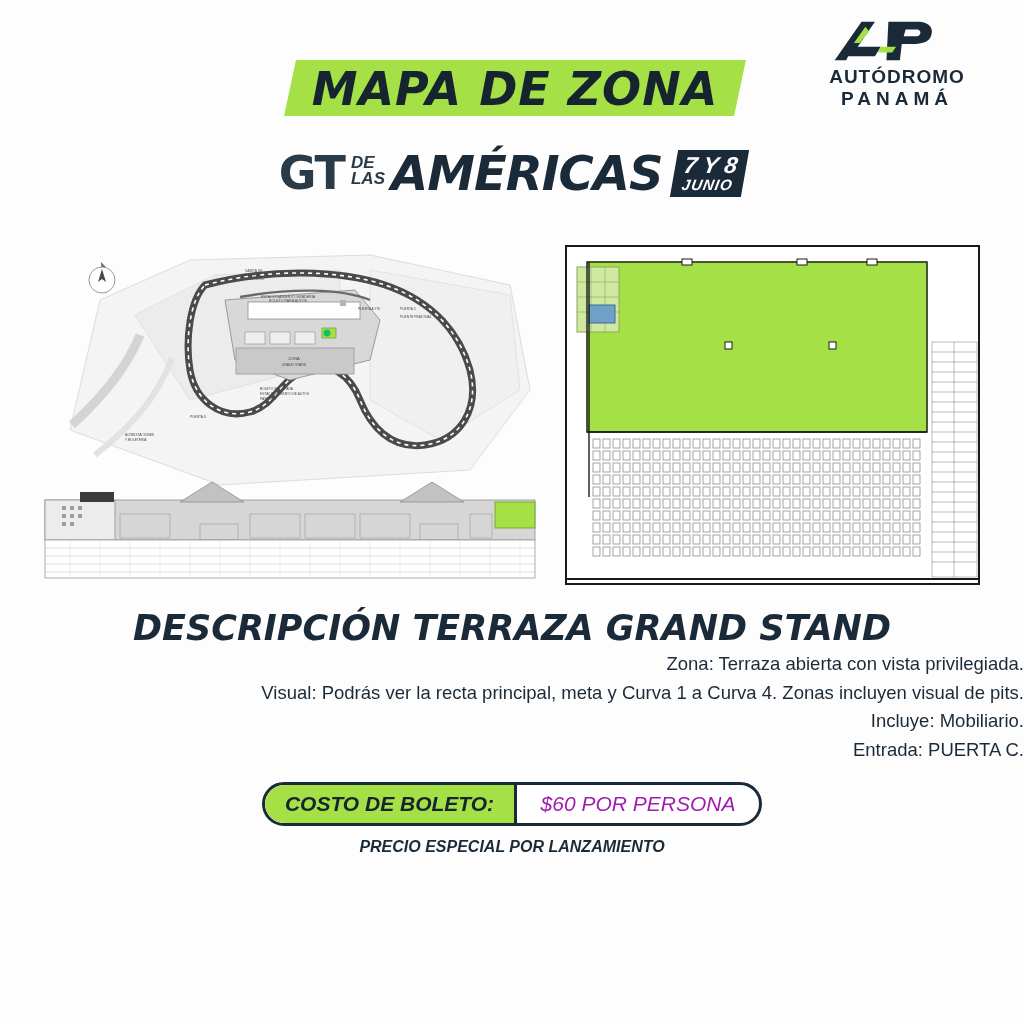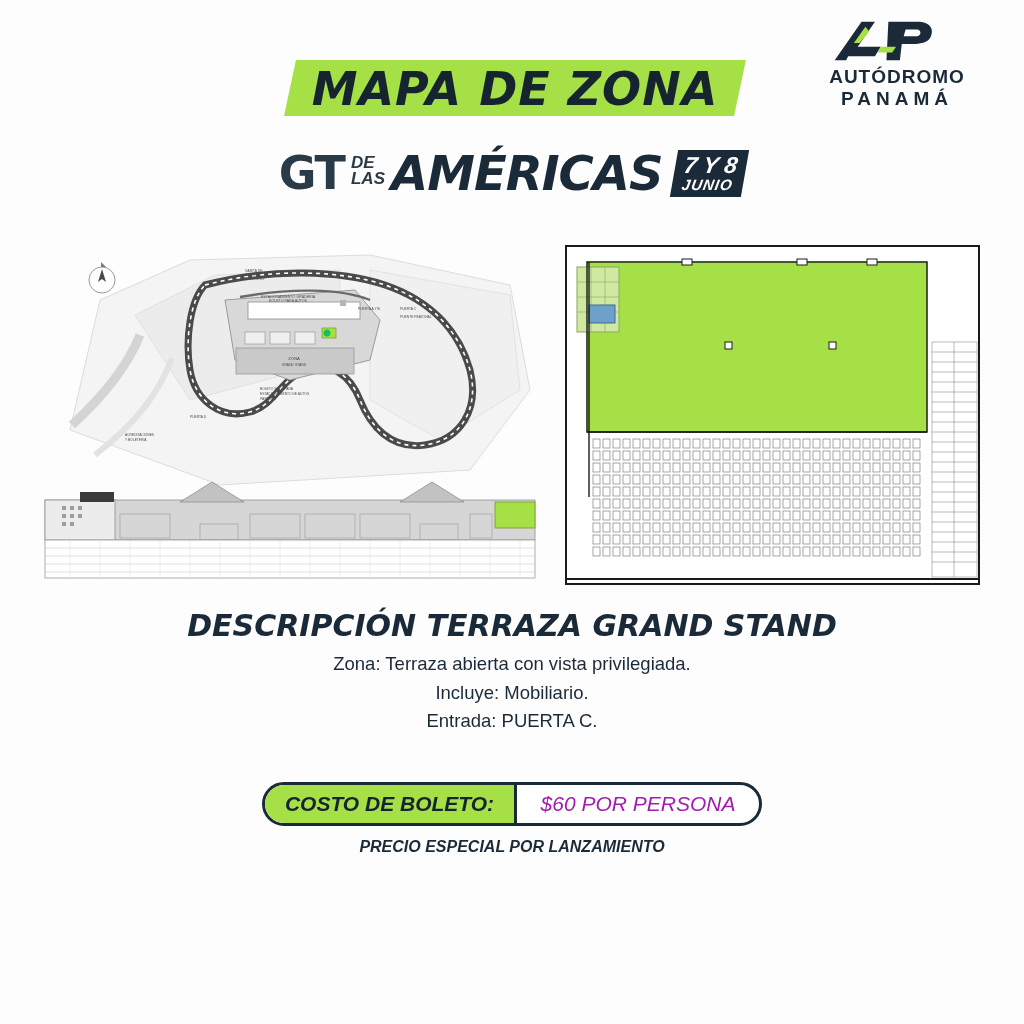--- a/index.html
+++ b/index.html
@@ -112,28 +112,28 @@
     border: 2px solid #1a1a1a;
     background: #ffffff;
     overflow: hidden;
   }
 
   
   .desc-title {
     position: absolute;
     top: 608px; left: 0; width: 1024px;
     text-align: center;
-    font-size: 30px; font-weight: bold; font-style: italic;
+    font-size: 35px; font-weight: bold; font-style: italic;
     color: #1b2a38;
     font-family: "DejaVu Sans", sans-serif;
   }
   .desc-lines {
     position: absolute;
     top: 650px; left: 0; width: 1024px;
-    text-align: center;
+    text-align: right;
     color: #1b2a38;
   }
   .desc-lines p {
     font-size: 18.5px;
     line-height: 1.55;
   }
 
   
   .price-box {
     position: absolute;
@@ -781,20 +781,21 @@
         <line x1="387" y1="95" x2="387" y2="330"></line>
       </g>
 
       <line x1="0" y1="332" x2="415" y2="332" stroke="#1a1a1a" stroke-width="2"></line>
     </svg>
   </div>
 
   <div class="desc-title">DESCRIPCIÓN TERRAZA GRAND STAND</div>
   <div class="desc-lines">
     <p>Zona: Terraza abierta con vista privilegiada.</p>
+    <p>Visual: Podrás ver la recta principal, meta y Curva 1 a Curva 4. Zonas incluyen visual de pits.</p>
     <p>Incluye: Mobiliario.</p>
     <p>Entrada: PUERTA C.</p>
   </div>
 
   <div class="price-box">
     <div class="price-label">COSTO DE BOLETO:</div>
     <div class="price-value">$60 POR PERSONA</div>
   </div>
   <div class="price-note">PRECIO ESPECIAL POR LANZAMIENTO</div>
 

